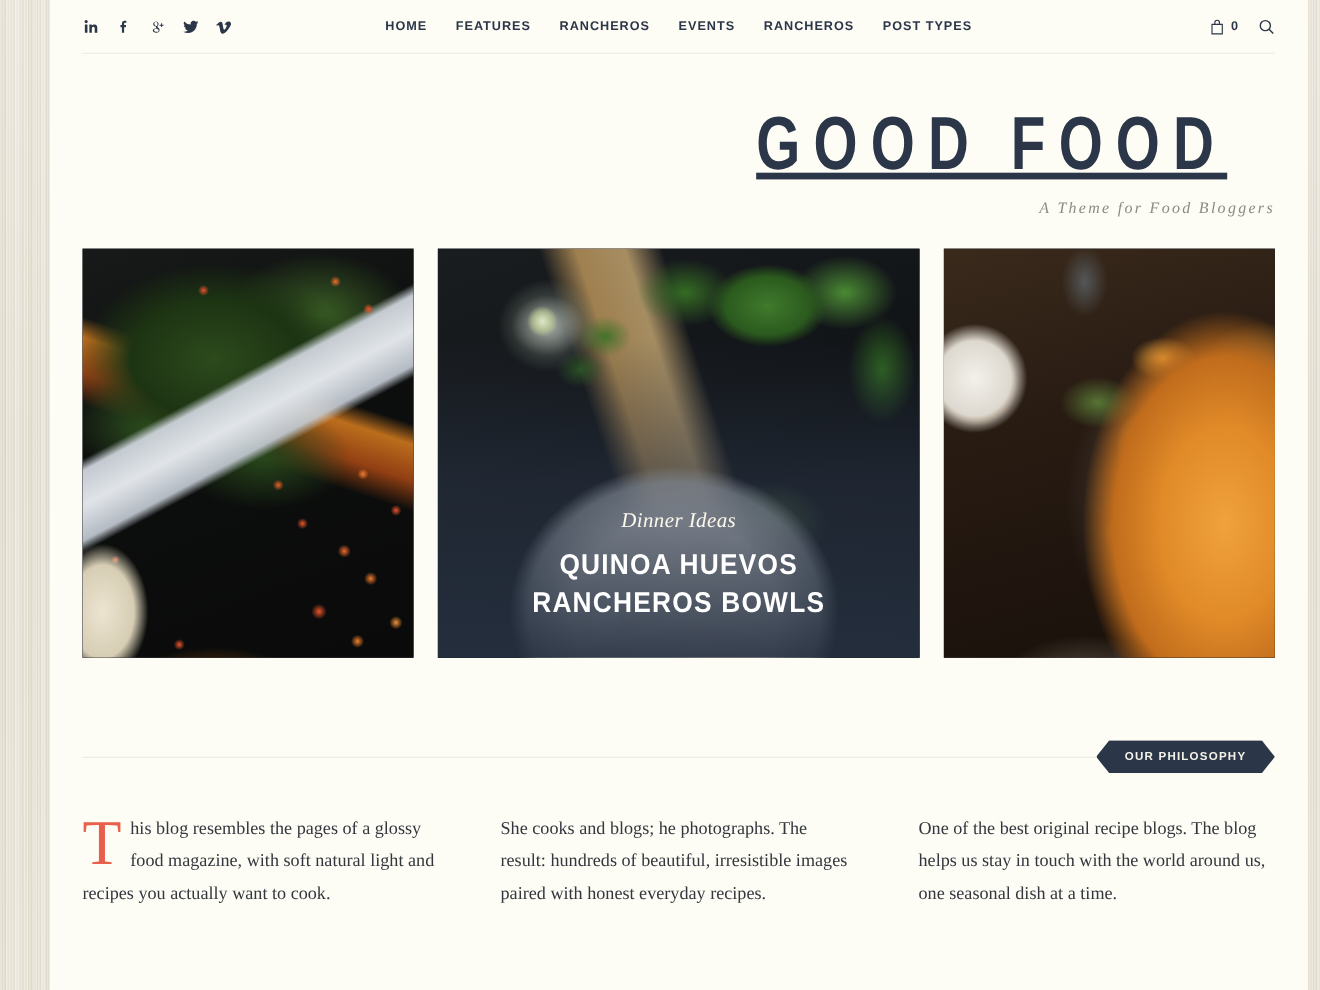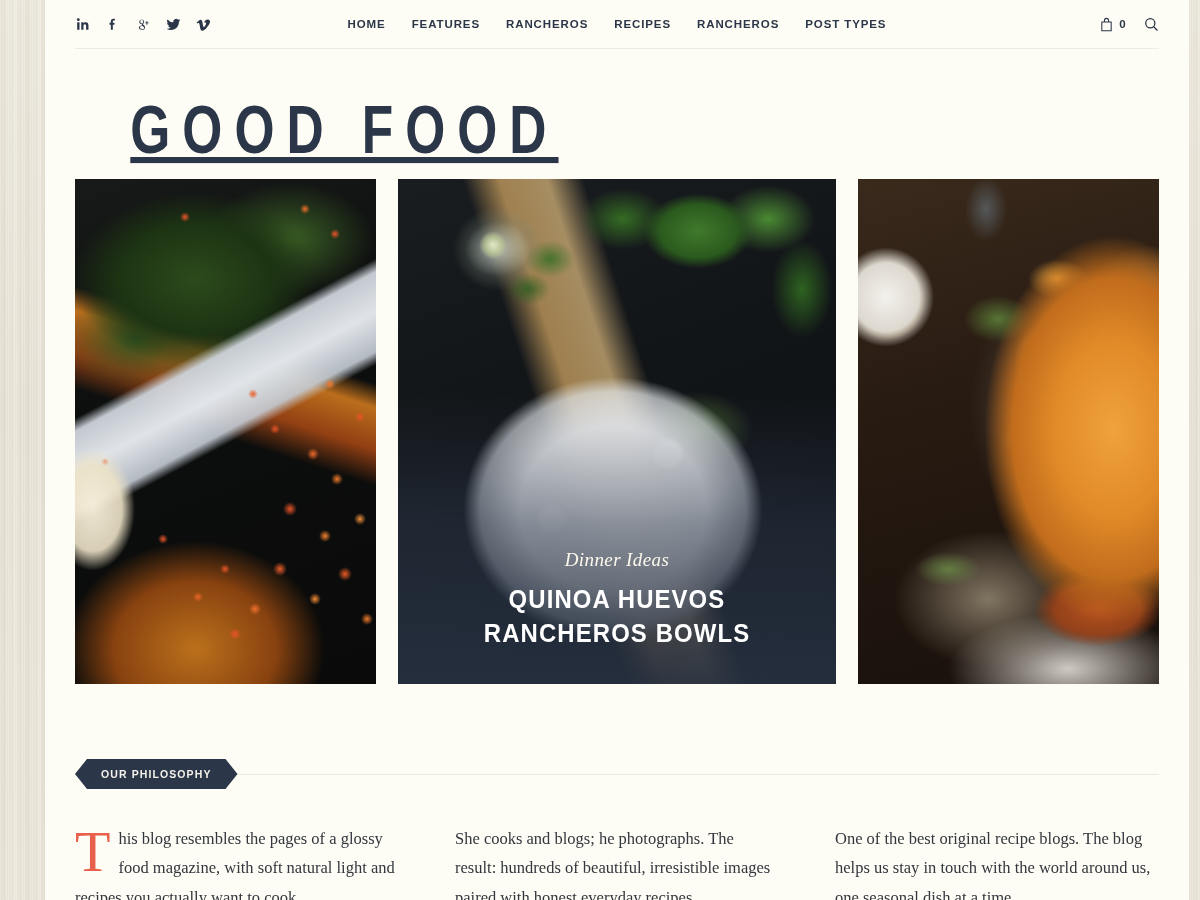--- a/index.html
+++ b/index.html
@@ -124,21 +124,21 @@
 
   .header-rule {
     height: 1px;
     background: #eeebe0;
     width: 1084px;
     margin: 0 auto;
   }
 
   
   .brand-block {
-    text-align: left;
+    text-align: right;
     padding-top: 47px;
     padding-bottom: 0;
   }
   .site-title {
     font-family: "Liberation Sans", sans-serif;
     font-size: 56px;
     font-weight: bold;
     letter-spacing: 13px;
     color: #2b3648;
     line-height: 1;
@@ -154,21 +154,21 @@
     letter-spacing: 2.1px;
     color: #8d8a80;
     margin-top: 30px;
   }
 
   
   .slider {
     margin-top: 27px;
     display: flex;
     gap: 22px;
-    height: 505px;
+    height: 372px;
     align-items: stretch;
   }
   .slide {
     position: relative;
     overflow: hidden;
     background: #11161f;
   }
   .slide-side { flex: 0 0 301px; }
   .slide-main { flex: 1 1 auto; }
 
@@ -285,21 +285,21 @@
     transform: scaleX(0.92);
   }
 
   
   .section-head {
     position: relative;
     margin-top: 72px;
     height: 36px;
     display: flex;
     align-items: center;
-    justify-content: flex-start;
+    justify-content: flex-end;
   }
   .section-rule {
     position: absolute;
     left: 0; right: 0; top: 50%;
     height: 1px;
     background: #eceadf;
   }
   .section-badge {
     position: relative;
     background: #2b3648;
@@ -375,21 +375,21 @@
           <svg width="15" height="15" viewBox="0 0 24 24" fill="currentColor" aria-hidden="true">
             <path d="M22.5 7.1c-.1 2.2-1.63 5.2-4.6 9-3.07 3.97-5.67 5.96-7.8 5.96-1.32 0-2.43-1.22-3.34-3.66L5.94 13c-.68-2.44-1.4-3.66-2.18-3.66-.17 0-.76.36-1.78 1.07L.9 9.1c1.05-.92 2.08-1.84 3.1-2.77 1.4-1.2 2.45-1.84 3.15-1.9 1.66-.16 2.68.97 3.06 3.4.41 2.62.7 4.25.86 4.9.48 2.2 1 3.3 1.58 3.3.45 0 1.12-.7 2.02-2.12.9-1.42 1.38-2.5 1.44-3.24.12-1.15-.33-1.73-1.44-1.73-.52 0-1.06.12-1.62.36 1.08-3.53 3.13-5.25 6.17-5.15 2.25.07 3.31 1.53 3.18 4.4z"></path>
           </svg>
         </a>
       </nav>
 
       <nav class="main-nav">
         <a class="nav-item" href="#">HOME</a>
         <a class="nav-item" href="#">FEATURES</a>
         <a class="nav-item" href="#">RANCHEROS</a>
-        <a class="nav-item" href="#">RECIPES</a>
+        <a class="nav-item" href="#">EVENTS</a>
         <a class="nav-item" href="#">RANCHEROS</a>
         <a class="nav-item" href="#">POST TYPES</a>
       </nav>
 
       <div class="header-tools">
         <a class="cart-widget" href="#">
           <span>
             <svg class="tool-icon" width="13" height="15" viewBox="0 0 20 22" fill="none" stroke="currentColor" stroke-width="1.6" aria-hidden="true">
               <path d="M2.8 7.3h14.4V20.6H2.8z"></path>
               <path d="M6.8 7.3V4.8a3.2 3.2 0 0 1 6.4 0v2.5"></path>
@@ -405,20 +405,21 @@
         </a>
       </div>
 
     </header>
   </div>
   <div class="header-rule"></div>
 
   <div class="container">
     <div class="brand-block">
       <a class="site-title" href="#">GOOD FOOD</a>
+      <div class="site-tagline">A Theme for Food Bloggers</div>
     </div>
   </div>
 
   <div class="container">
     <div class="slider">
 
       <a class="slide slide-side" href="#">
         <div class="slide-photo photo-left"></div>
       </a>
 

